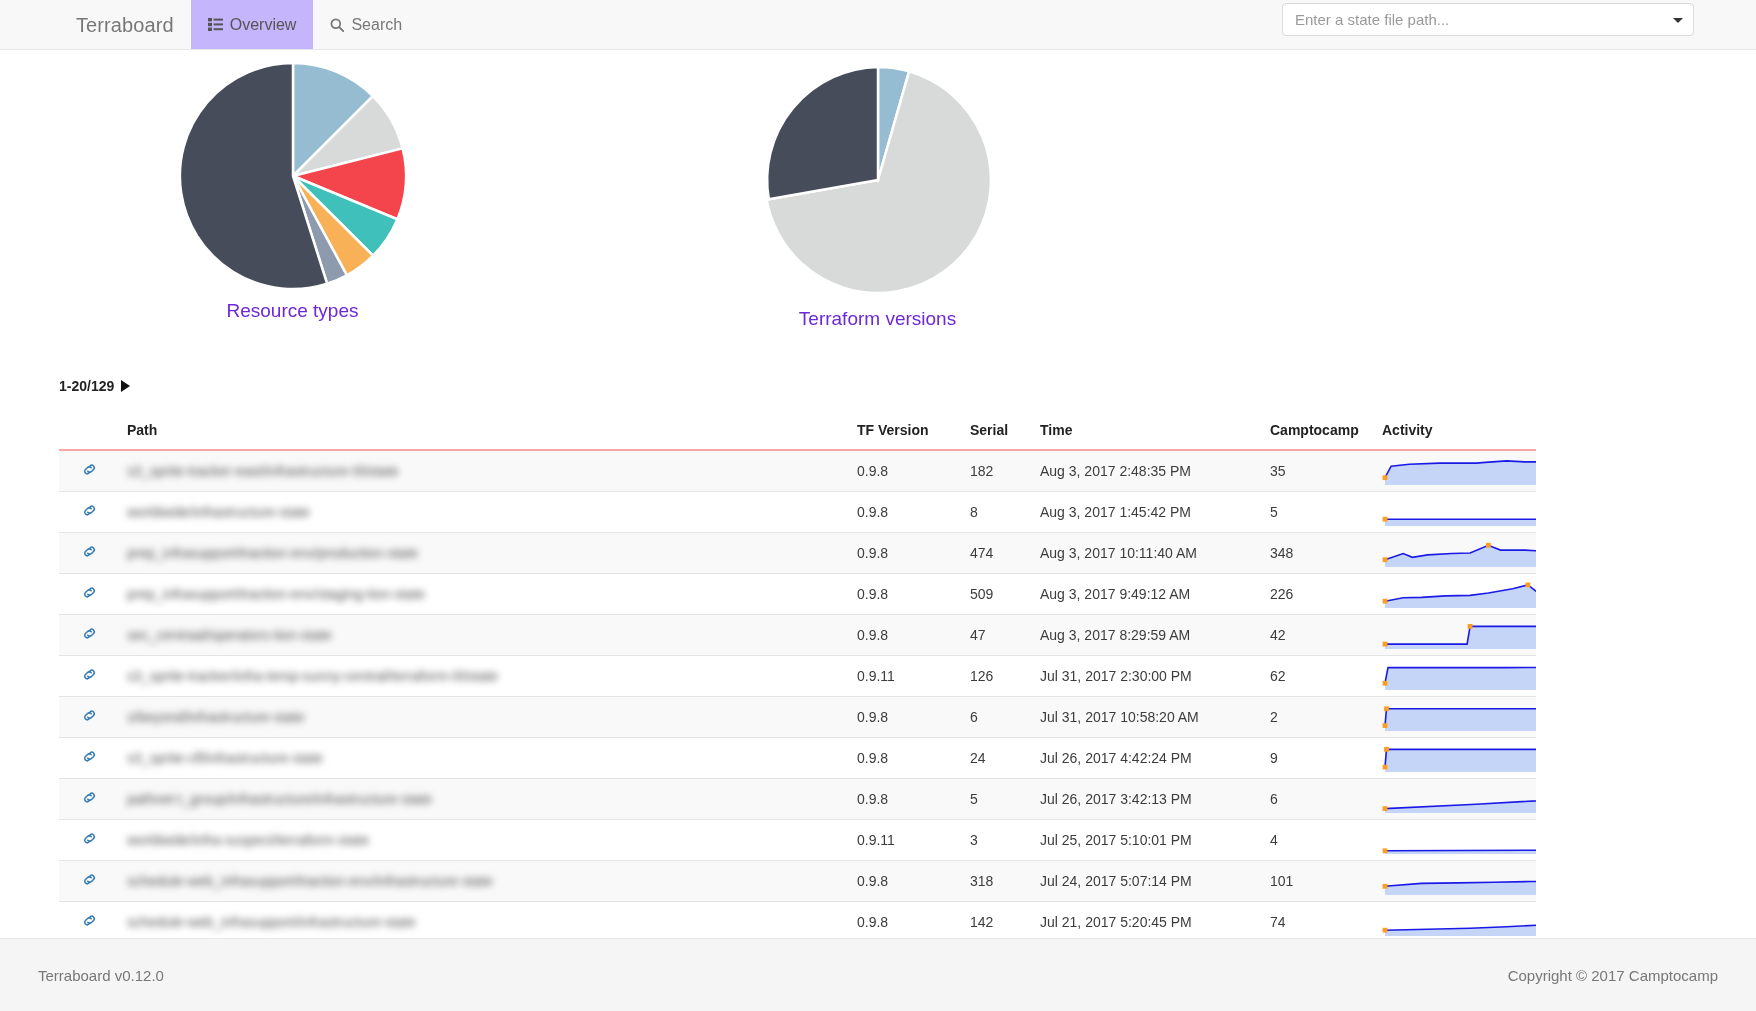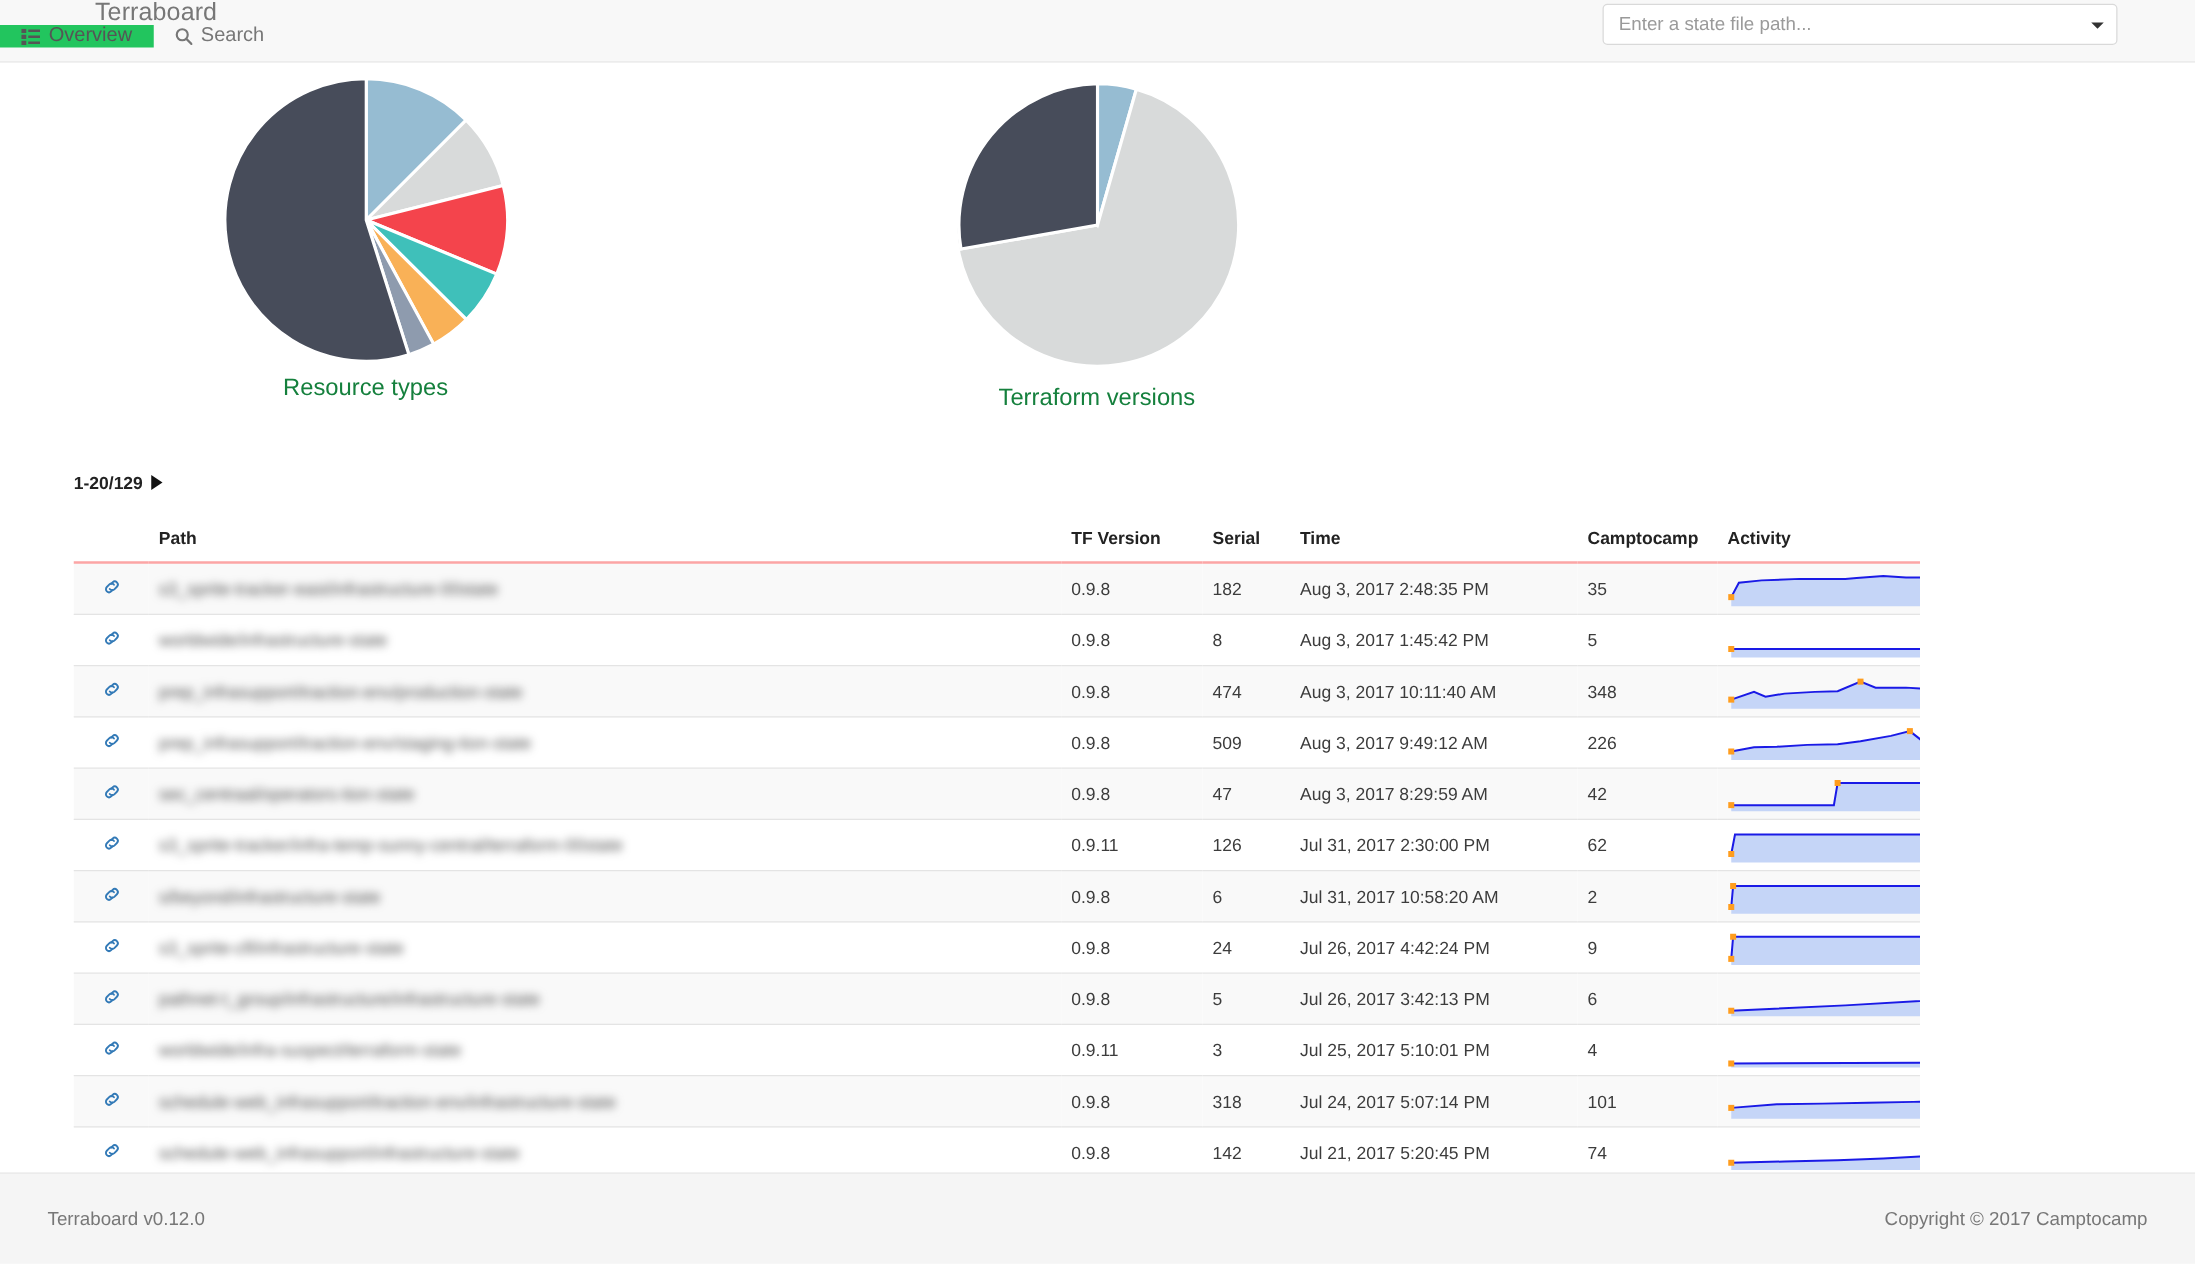--- a/index.html
+++ b/index.html
@@ -15,21 +15,20 @@
   
   .navbar {
     position: absolute;
     top: 0; left: 0;
     width: 1756px;
     height: 50px;
     background: #f8f8f8;
     border-bottom: 1px solid #e7e7e7;
     display: flex;
     align-items: stretch;
-    flex-direction: column;
   }
   .nav-brand {
     display: flex;
     align-items: center;
     padding: 0 17px;
     margin-left: 59px;
     font-size: 20px;
     color: #777777;
     line-height: 1;
     text-decoration: none;
@@ -44,21 +43,21 @@
     display: flex;
     align-items: center;
     padding: 0 17px;
     font-size: 16px;
     color: #777777;
     cursor: pointer;
     gap: 7px;
     white-space: nowrap;
   }
   .nav-item.active {
-    background: #22c55e;
+    background: #c4b5fd;
     color: #555555;
   }
   .nav-item .ico { display: inline-flex; align-items: center; }
   .nav-item .ico svg { display: block; }
 
   .nav-search-wrap {
     position: absolute;
     left: 1282px;
     top: 3px;
     width: 412px;
@@ -108,21 +107,21 @@
   .chart-cell {
     width: 585px;
     position: relative;
     display: flex;
     flex-direction: column;
     align-items: center;
   }
   .chart-cell svg { display: block; }
   .chart-label {
     font-size: 19px;
-    color: #15803d;
+    color: #6d28d9;
     margin-top: 2px;
     font-family: "Liberation Sans", sans-serif;
   }
 
   
   .table-area {
     position: absolute;
     top: 372px; left: 0;
     width: 1756px;
   }

